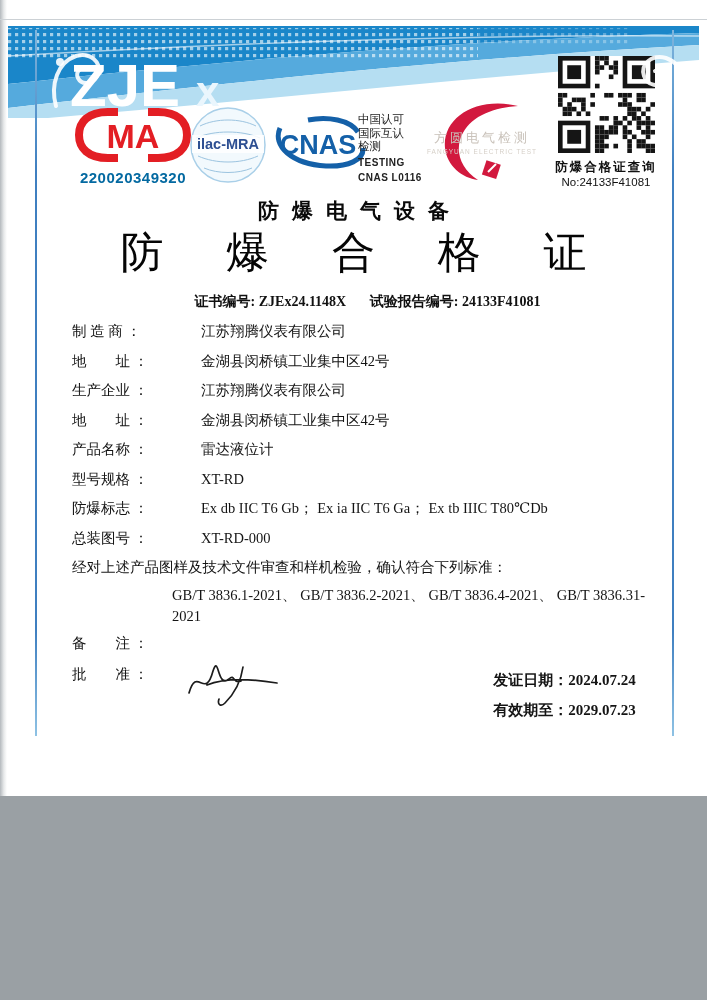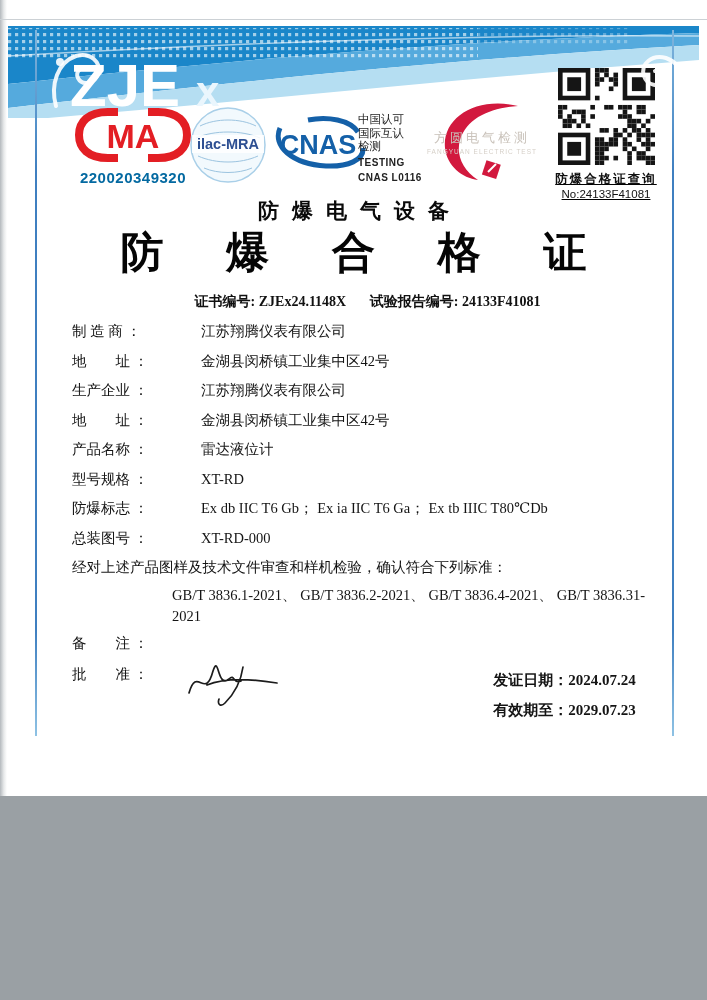--- a/index.html
+++ b/index.html
@@ -14,26 +14,26 @@
   
   .banner{left:8px;top:26px;width:691px;height:92px;}
   
   .cma{left:70px;top:106px;width:126px;text-align:center;}
   .cma-num{font-family:"Liberation Sans",sans-serif;font-weight:bold;color:#0369a1;font-size:15px;letter-spacing:0.5px;margin-top:1px;}
   .ilac{left:188px;top:104px;}
   .cnas-mark{left:270px;top:112px;}
   .cnas-text{left:358px;top:113px;font-size:11.5px;line-height:13.5px;color:#222;}
   .cnas-text .en{font-family:"Liberation Sans",sans-serif;font-weight:bold;font-size:10px;letter-spacing:0.5px;margin-top:3px;line-height:12px;}
   .fy-logo{left:418px;top:92px;}
-  .qr-wrap{left:548px;top:68px;width:116px;text-align:center;text-decoration:underline;}
+  .qr-wrap{left:548px;top:56px;width:116px;text-align:center;}
   .qr-caption{font-size:12.5px;font-weight:bold;letter-spacing:2px;color:#111;margin-top:2px;}
   .qr-number{font-family:"Liberation Sans",sans-serif;font-size:11.5px;color:#111;}
   
   .title-sub{left:0;top:197px;width:100%;text-align:center;font-size:21px;font-weight:bold;letter-spacing:13px;text-indent:13px;color:#0a0a0a;}
-  .title-main{left:0;top:224px;width:100%;text-align:center;font-size:43px;font-weight:bold;letter-spacing:26px;text-indent:26px;color:#050505;}
+  .title-main{left:0;top:224px;width:100%;text-align:center;font-size:43px;font-weight:normal;letter-spacing:26px;text-indent:26px;color:#050505;}
   .cert-line{left:0;top:293px;width:100%;text-align:center;font-size:14px;font-weight:bold;color:#111;padding-left:14px;}
   .cert-line span{margin:0 10px;}
   
   .content{left:72px;top:321px;width:600px;font-size:14.5px;color:#141414;}
   .field-row{display:flex;margin-bottom:8.5px;line-height:21px;gap:26px;}
   .f-label{width:103px;flex:none;}
   .f-value{flex:1;}
   .statement{line-height:21px;margin:3px 0 7px 0;}
   .standards{margin:0 0 7px 100px;line-height:21px;}
   .remarks{display:flex;}

